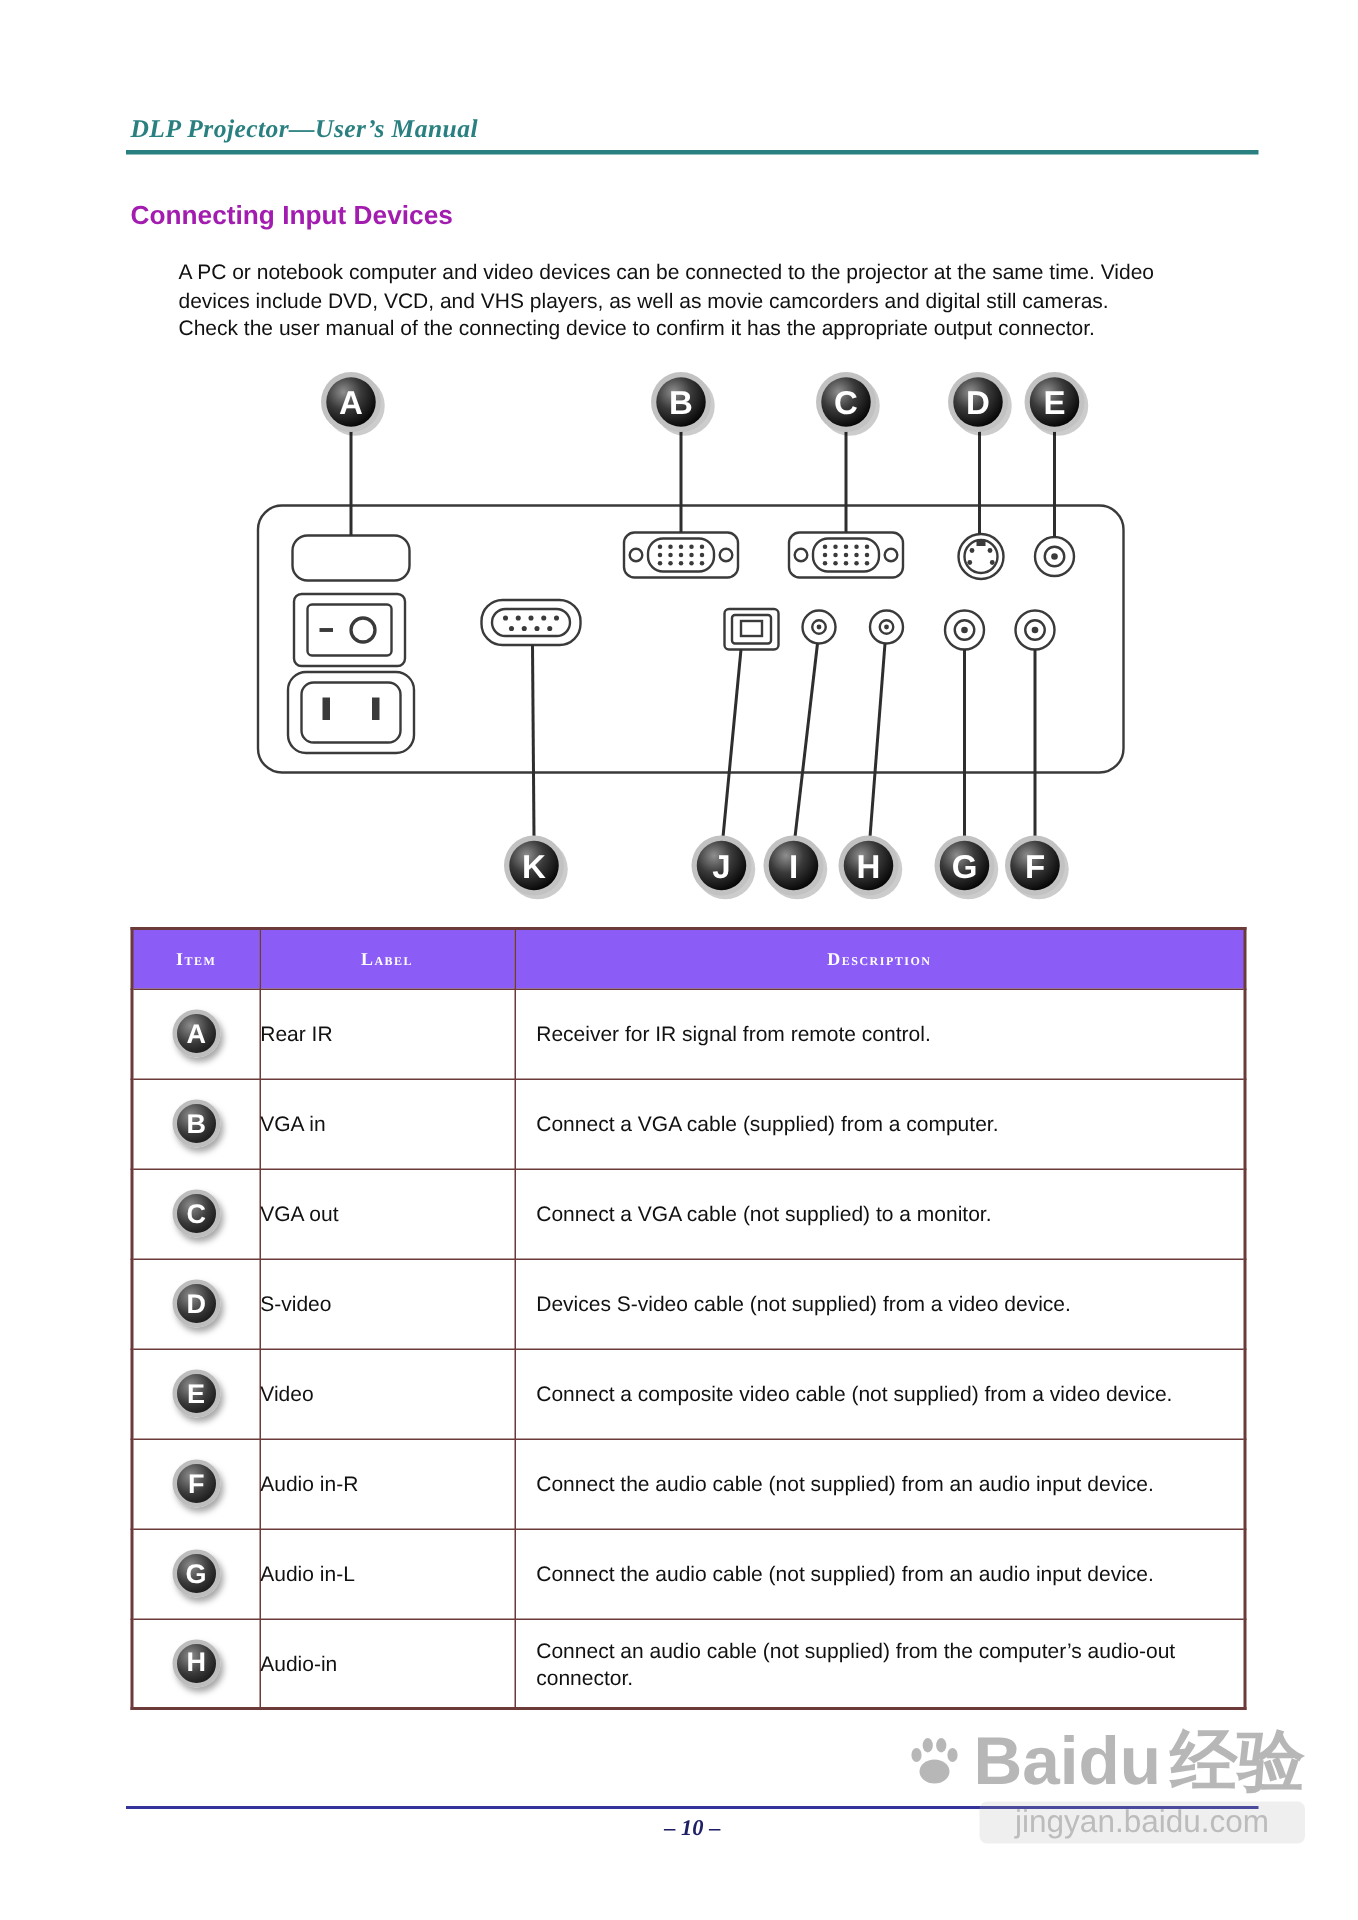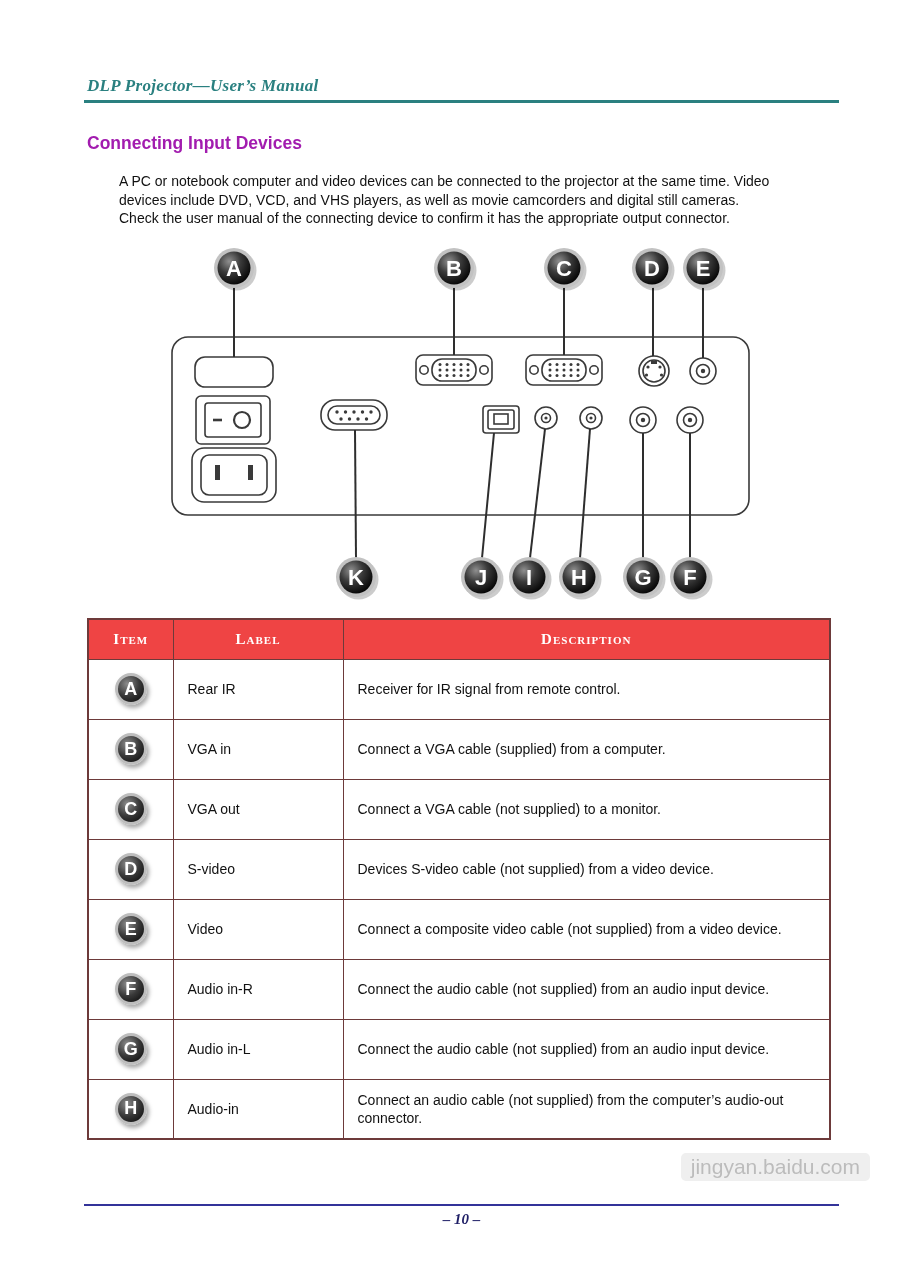--- a/index.html
+++ b/index.html
@@ -42,35 +42,35 @@
   }
   
   table.conn {
     position:absolute; left:78px; top:618px;
     width:742px; border-collapse:collapse;
     table-layout:fixed;
   }
   table.conn th, table.conn td { border:1px solid #6d3a3a; }
   table.conn { border:2px solid #6d3a3a; }
   table.conn th {
-    background:#ef4444; color:#ffffff;
+    background:#8b5cf6; color:#ffffff;
     font-family:"Liberation Serif", serif;
     font-variant:small-caps; font-weight:bold;
-    font-size:15px; letter-spacing:1px;
+    font-size:12px; letter-spacing:1px;
     height:40px; text-align:center;
     border-left:1px solid #d8e6e6;
     margin-top:44px;
   }
   table.conn th:first-child { border-left:1px solid #6d3a3a; }
   .col-item { width:85px; }
   .col-label { width:170px; }
   .col-desc { width:487px; }
   table.conn td { height:60px; font-size:14px; color:#111111; vertical-align:middle; }
   td.c-item { text-align:center; }
-  td.c-label { padding-left:14px; }
+  td.c-label { padding-left:0; }
   td.c-desc { padding:6px 12px 6px 14px; line-height:18px; }
   .badge {
     width:32px; height:32px; border-radius:50%;
     border:3px solid #bdbdbd;
     background:radial-gradient(circle at 35% 30%, #8c8c8c 0%, #3a3a3a 48%, #050505 100%);
     box-shadow:2px 3px 4px rgba(0,0,0,0.35);
     color:#ffffff; font-weight:bold; font-size:18px;
     display:inline-flex; align-items:center; justify-content:center;
     margin:0 auto;
   }
@@ -92,21 +92,21 @@
     text-align:right; opacity:0.9;
   }
   .wm-top {
     display:flex; align-items:center; justify-content:flex-end; gap:6px;
     font-size:45px; font-weight:bold; color:#b0b0b0; line-height:48px;
   }
   .wm-url {
     display:inline-block; margin-top:3px;
     font-size:21px; color:#b5b5b5;
     background:rgba(175,175,175,0.22);
-    padding:2px 10px; border-radius:5px;
+    padding:2px 24px; border-radius:5px;
   }
 </style>
 </head>
 <body>
 
 <div class="page">
 
   <div class="header-title">DLP Projector—User’s Manual</div>
   <div class="header-rule"></div>
 
@@ -394,16 +394,29 @@
         <td class="c-label">Audio-in</td>
         <td class="c-desc">Connect an audio cable (not supplied) from the computer’s audio-out connector.</td>
       </tr>
     </tbody>
   </table>
 
   <div class="footer-rule"></div>
   <div class="footer-page">– 10 –</div>
 
   <div class="watermark">
+    <div class="wm-top">
+      <svg width="40" height="40" viewBox="0 0 40 40">
+        <g fill="#b0b0b0">
+          <ellipse cx="20" cy="27" rx="10" ry="8"></ellipse>
+          <ellipse cx="8" cy="16" rx="3.4" ry="4.6"></ellipse>
+          <ellipse cx="15.5" cy="9.5" rx="3.4" ry="4.8"></ellipse>
+          <ellipse cx="24.5" cy="9.5" rx="3.4" ry="4.8"></ellipse>
+          <ellipse cx="32" cy="16" rx="3.4" ry="4.6"></ellipse>
+        </g>
+      </svg>
+      <span>Baidu</span>
+      <span>经验</span>
+    </div>
     <div class="wm-url">jingyan.baidu.com</div>
   </div>
 
 </div>
 
 </body></html>

